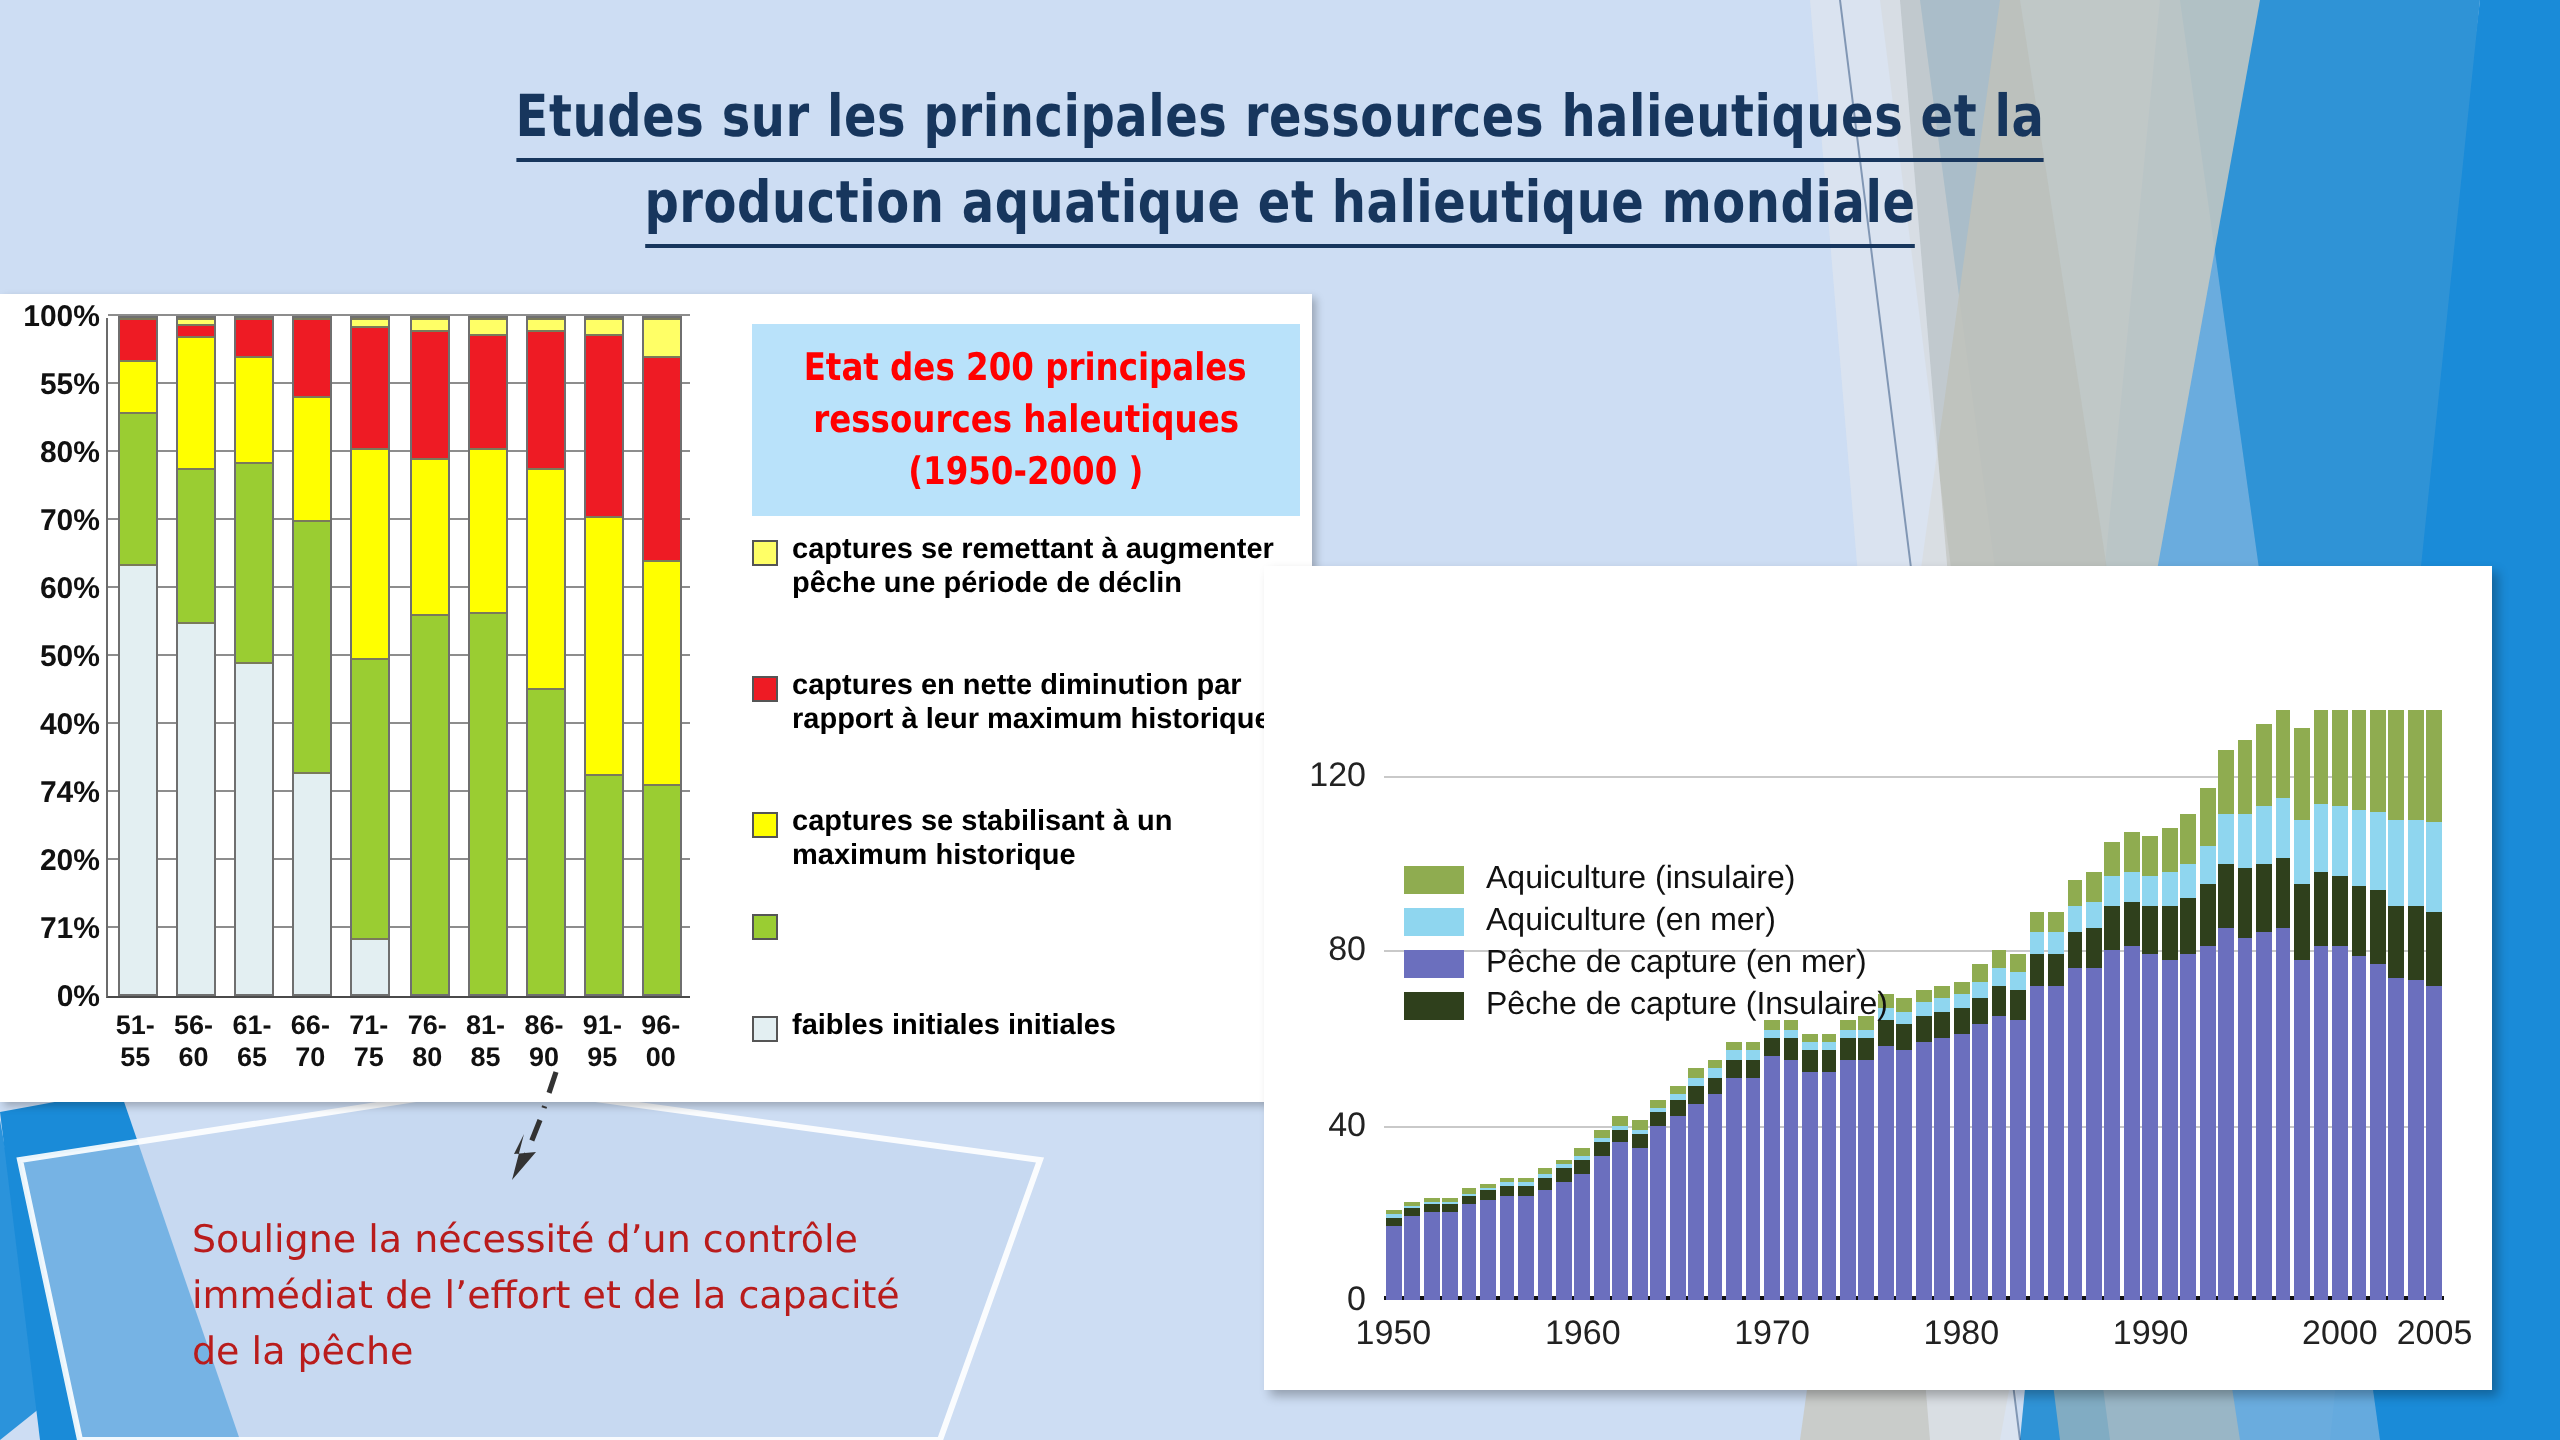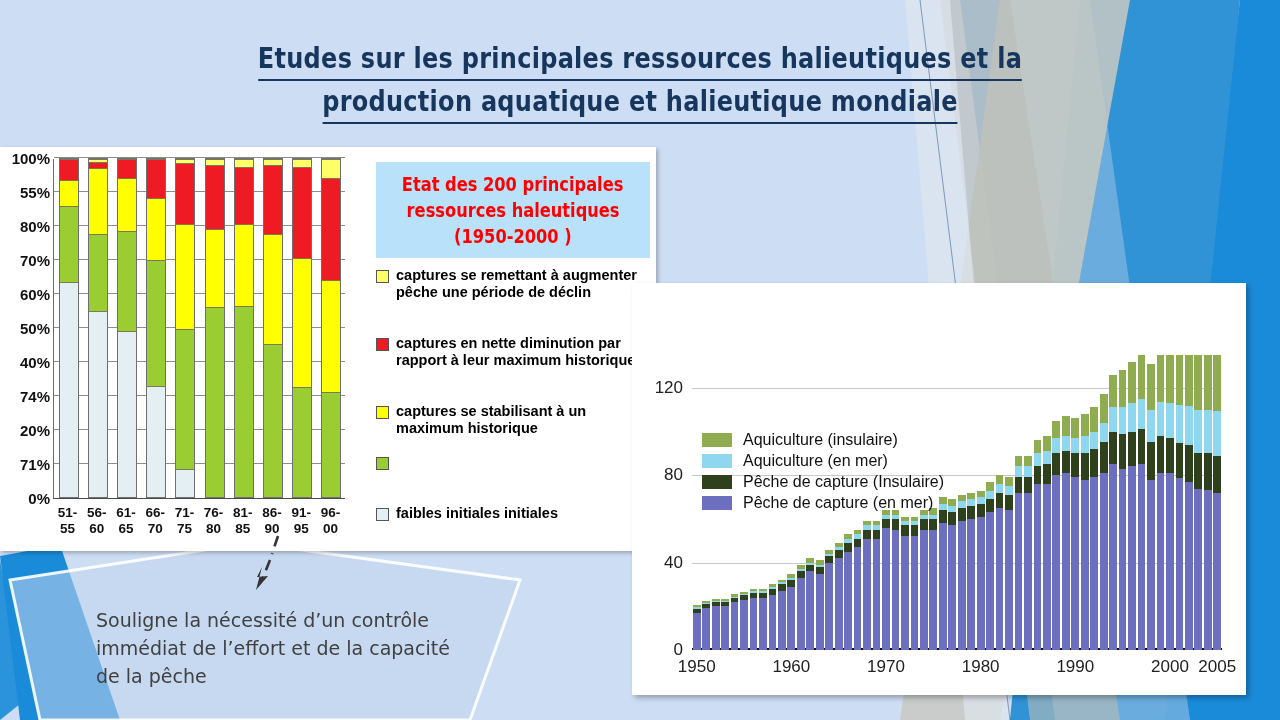--- a/index.html
+++ b/index.html
@@ -85,21 +85,21 @@
   #raxis{position:absolute;left:0;right:0;bottom:0;height:2.5px;background:#111;}
   .rxtick{position:absolute;top:302px;transform:translateX(-50%);
           font-size:17px;color:#222;}
   #rlegend{position:absolute;left:70px;top:132px;margin-top:14px;}
   .rlg{display:flex;align-items:center;gap:11px;height:21px;}
   .rsw{width:30px;height:14px;}
   .rlb{font-size:16px;color:#111;}
   
   #note{
     position:absolute;left:96px;top:606px;width:380px;
-    font-size:19px;line-height:28px;color:#404040;
+    font-size:19px;line-height:28px;color:#b91c1c;
     font-family:"DejaVu Sans","Liberation Sans",sans-serif;
   }
   #arrow{position:absolute;left:248px;top:534px;width:40px;height:62px;}
 </style>
 </head>
 <body>
 
 <div class="bg">
   <svg width="1280" height="720" viewBox="0 0 1280 720">
     <rect x="0" y="0" width="1280" height="720" fill="#cdddf3"></rect>
@@ -623,26 +623,26 @@
   <div id="rlegend">
       <div class="rlg">
         <div class="rsw" style="background: rgb(143, 172, 80);"></div>
         <div class="rlb">Aquiculture (insulaire)</div>
       </div>
       <div class="rlg">
         <div class="rsw" style="background: rgb(143, 214, 239);"></div>
         <div class="rlb">Aquiculture (en mer)</div>
       </div>
       <div class="rlg">
+        <div class="rsw" style="background: rgb(107, 111, 190);"></div>
+        <div class="rlb">Pêche de capture (en mer)</div>
+      </div>
+      <div class="rlg">
         <div class="rsw" style="background: rgb(47, 64, 28);"></div>
         <div class="rlb">Pêche de capture (Insulaire)</div>
-      </div>
-      <div class="rlg">
-        <div class="rsw" style="background: rgb(107, 111, 190);"></div>
-        <div class="rlb">Pêche de capture (en mer)</div>
       </div>
     </div>
 </div>
 
 <svg id="arrow" viewBox="0 0 40 62">
   <line x1="30" y1="2" x2="24" y2="20" stroke="#333" stroke-width="2.6" stroke-dasharray="11 7"></line>
   <line x1="22" y1="26" x2="14" y2="46" stroke="#333" stroke-width="2.6" stroke-dasharray="11 7"></line>
   <polygon points="8,56 20,42 9,43 14,33" fill="#333"></polygon>
 </svg>
 

